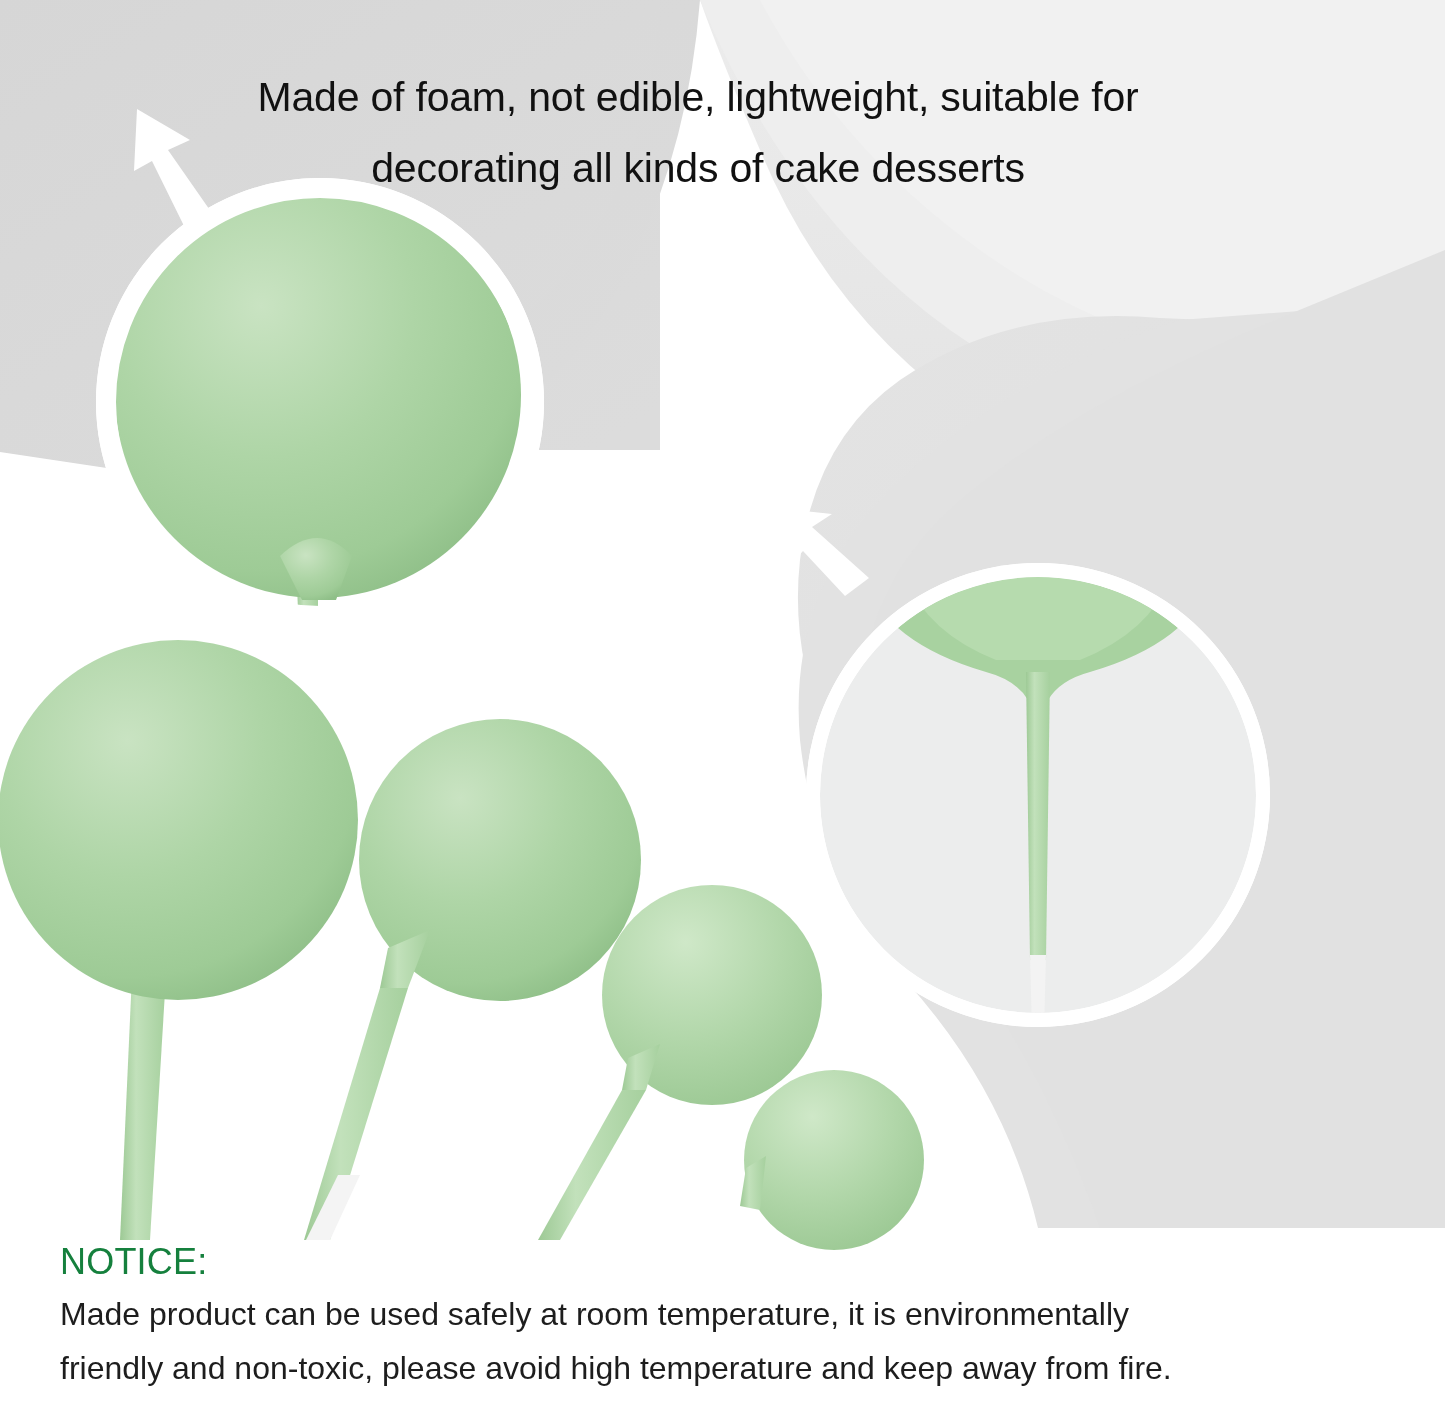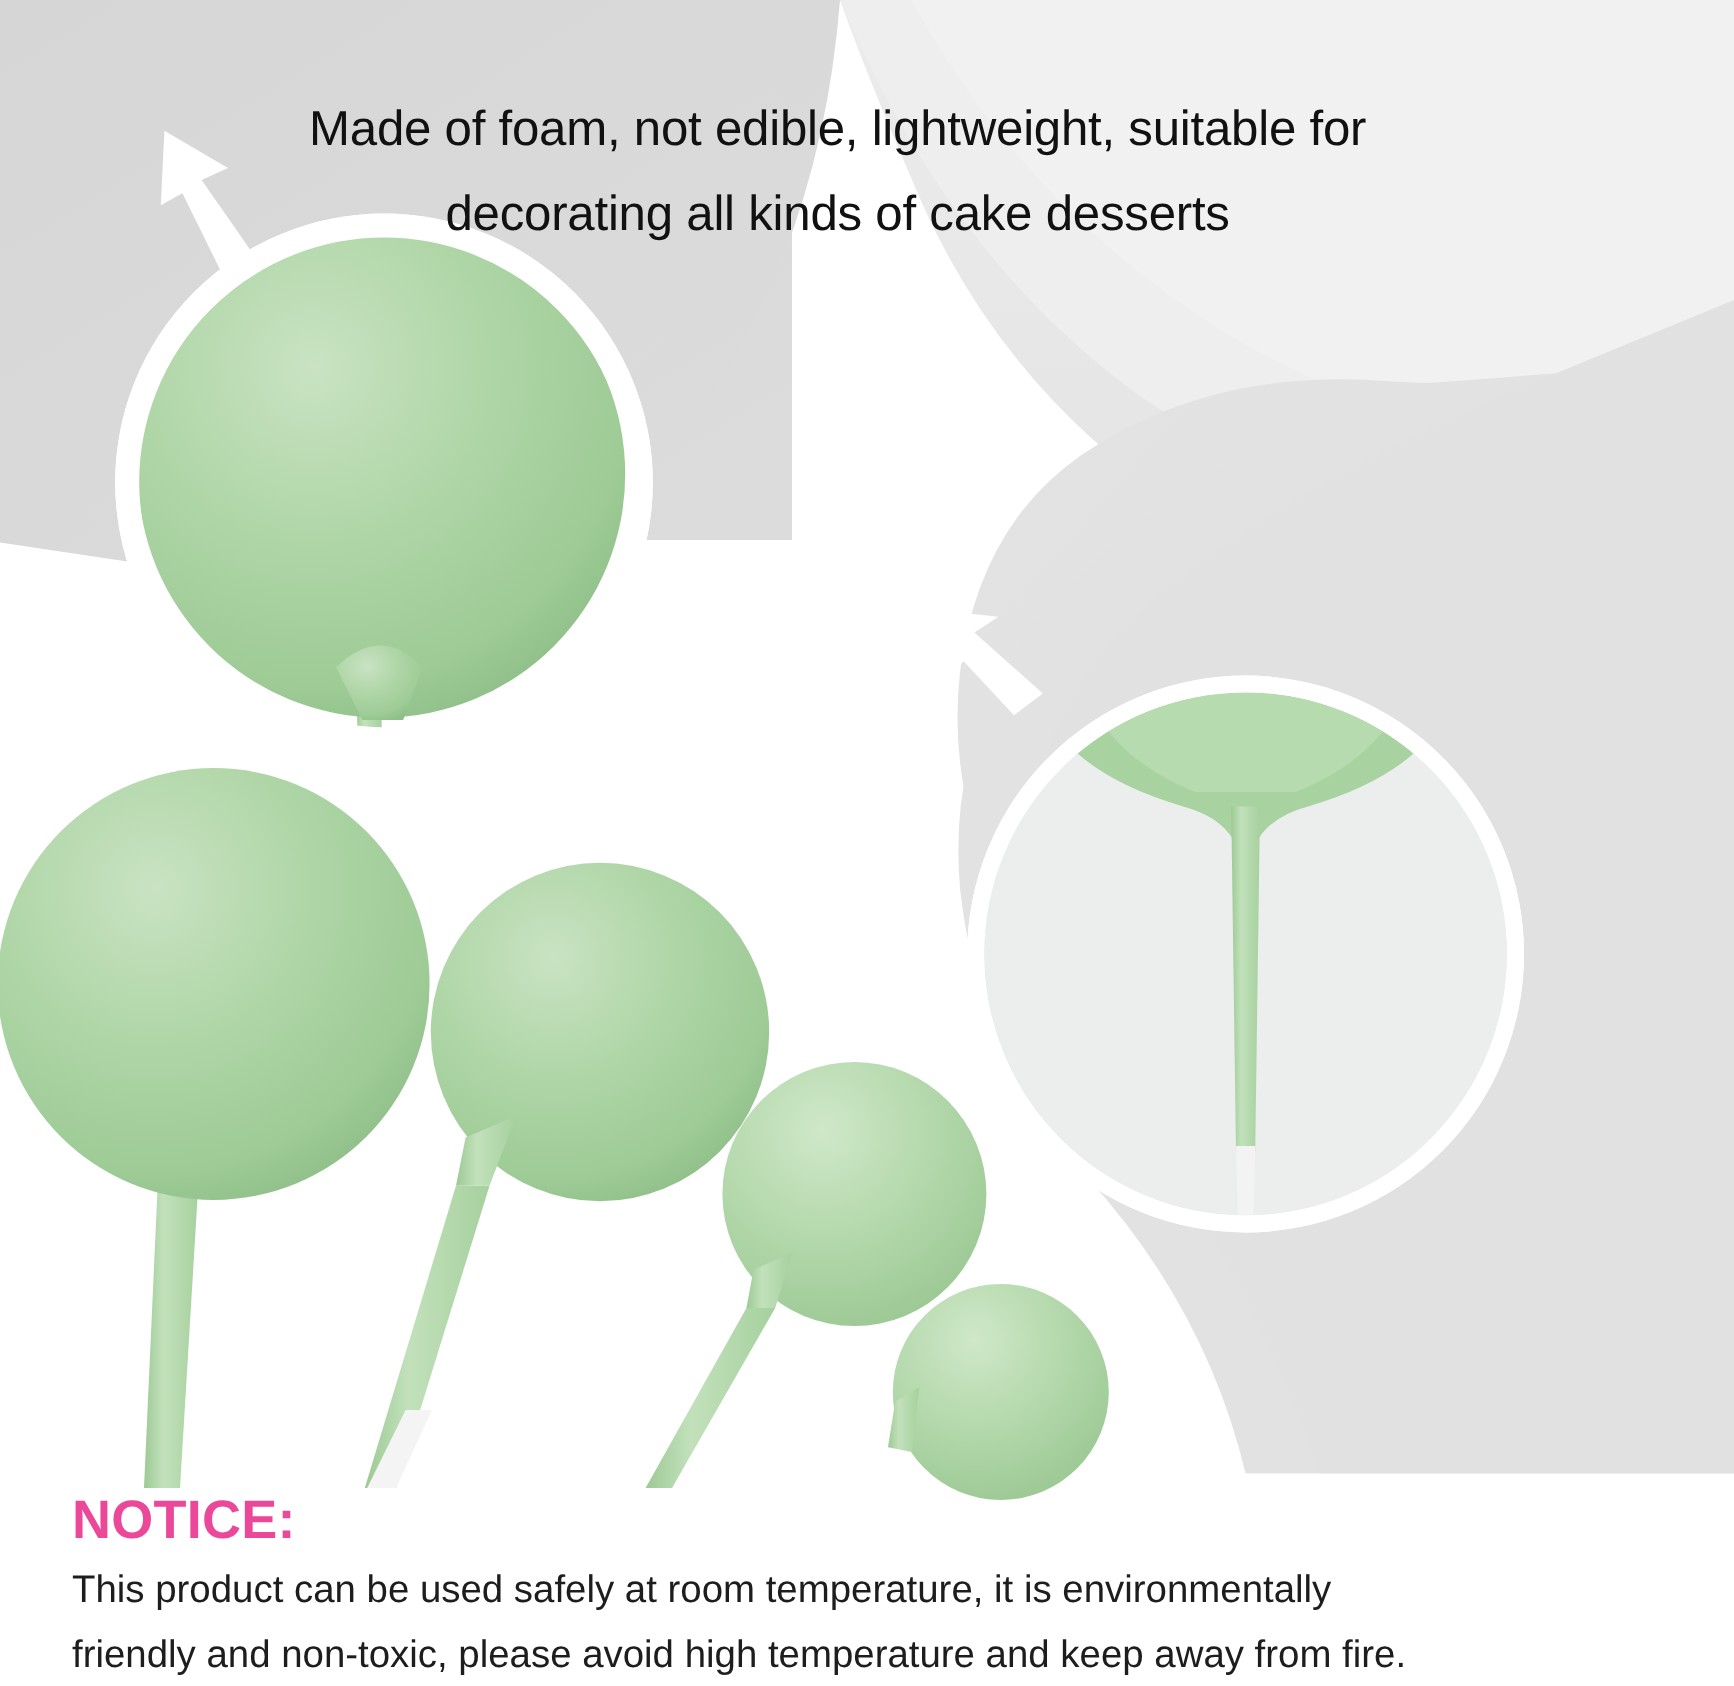--- a/index.html
+++ b/index.html
@@ -33,42 +33,42 @@
     position: absolute;
     color: #111111;
     font-size: 41px;
     line-height: 1.72;
     letter-spacing: -0.2px;
     font-weight: 400;
     white-space: pre-line;
   }
   #caption-foam {
     left: 108px;
-    top: 72px;
+    top: 62px;
     width: 1180px;
     text-align: center;
   }
   #caption-wire {
     left: 586px;
     top: 378px;
     width: 860px;
     text-align: left;
   }
 
   
   #notice-block {
     position: absolute;
     left: 60px;
     top: 1242px;
     width: 1350px;
   }
   #notice-title {
-    color: #ec4899;
-    font-size: 45px;
-    font-weight: 700;
+    color: #15803d;
+    font-size: 36px;
+    font-weight: 400;
     line-height: 1.12;
     letter-spacing: 0.2px;
     margin: 0;
   }
   #notice-body {
     color: #1d1d1d;
     font-size: 32px;
     line-height: 1.68;
     font-weight: 400;
     margin: 6px 0 0 0;
@@ -230,17 +230,17 @@
       </g>
     </g>
   </svg>
 
   <div class="caption" id="caption-foam">Made of foam, not edible, lightweight, suitable for
 decorating all kinds of cake desserts</div>
 
 
   <div id="notice-block">
     <div id="notice-title">NOTICE:</div>
-    <div id="notice-body">This product can be used safely at room temperature, it is environmentally
+    <div id="notice-body">Made product can be used safely at room temperature, it is environmentally
 friendly and non-toxic, please avoid high temperature and keep away from fire.</div>
   </div>
 
 </div>
 
 </body></html>

